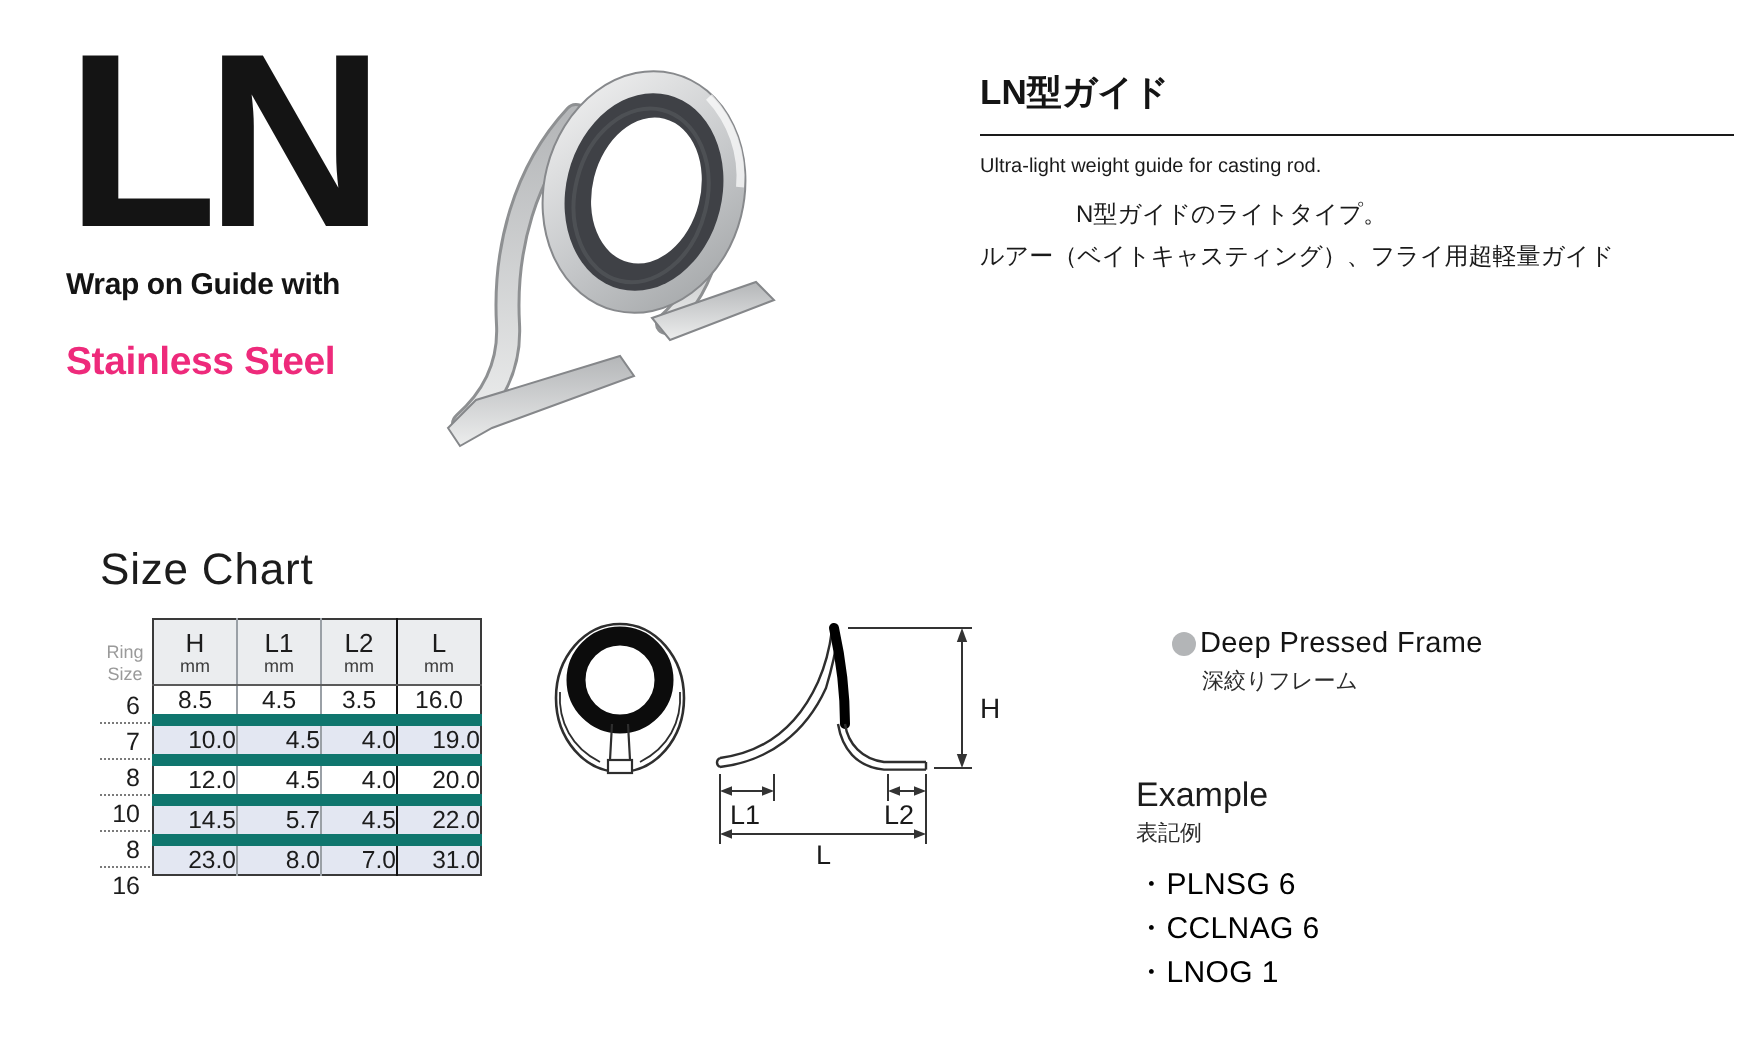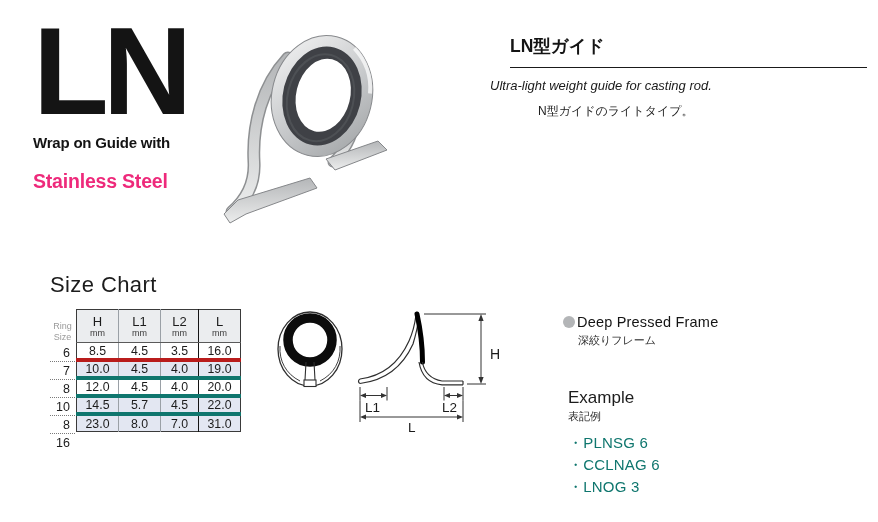--- a/index.html
+++ b/index.html
@@ -16,22 +16,22 @@
                 line-height:0.93; color:#141414; }
   .hero-sub1 { font-size:15px; font-weight:700; color:#141414; margin-top:5px; letter-spacing:-0.2px; }
   .hero-sub2 { font-size:19.5px; font-weight:700; margin-top:19px; letter-spacing:-0.2px; }
 
   
   .photo { left:222px; top:20px; width:180px; height:205px; }
 
   
   .info { left:490px; top:34px; width:377px; }
   .info-title { font-size:17.5px; font-weight:700; color:#141414;
-                padding-bottom:9px; border-bottom:1.5px solid #1a1a1a;margin-left:20px; }
-  .info-en  { margin-top:10px; font-size:13px; color:#1a1a1a;font-style:italic; }
+                padding-bottom:9px; border-bottom:1.5px solid #1a1a1a; }
+  .info-en  { margin-top:10px; font-size:10px; color:#1a1a1a; }
   .info-ja1 { margin-top:10px; font-size:12px; color:#1a1a1a;margin-left:48px; }
   .info-ja2 { margin-top:4px;  font-size:12px; color:#1a1a1a; }
 
   
   .size-chart { left:50px; top:272px; }
   .sc-title { font-size:22px; color:#1c1c1c; letter-spacing:0.4px; }
   .sc-wrap { margin-top:11px; display:flex; align-items:flex-start; }
   .ring-col { width:25px; margin-right:1px; }
   .ring-head { height:35px; display:flex; flex-direction:column; justify-content:flex-end;
                align-items:center; padding-bottom:2px; color:#9a9a9a; font-size:9px; line-height:1.15; }
@@ -41,41 +41,41 @@
   table.chart { border-collapse:collapse; table-layout:fixed; border:1.6px solid #3a3a3a; }
   table.chart th, table.chart td { text-align:center; padding:0; }
   table.chart th { width:42px; height:33px; background:#ebedef; font-weight:400;
                    border-bottom:1px solid #5a5a5a; vertical-align:middle; }
   table.chart th.w39 { width:38px; }
   table.chart th + th, table.chart td + td { border-left:1px solid #9aa0a6; }
   table.chart th.lcol, table.chart td.lcol { border-left:1.6px solid #141414; }
   .cn { display:block; font-size:13px; color:#1c1c1c; line-height:13px; }
   .cu { display:block; font-size:9px; color:#3c3c3c; line-height:10px; }
   table.chart td { height:17.5px; font-size:12.3px; color:#1c1c1c; background:#fff; }
-  table.chart tbody tr + tr td { border-top:4px solid #0f766e; }
+  table.chart tbody tr + tr td { border-top:6px solid #0f766e;text-align:right; }
   table.chart tr.first td { border-bottom:4px solid #b91c1c; }
   table.chart tr.alt td { background:#e3e7f2; }
 
   
   .diagrams { left:270px; top:300px; width:260px; height:150px; }
   .diagrams text, .dim-text { font-family:"Liberation Sans", sans-serif; fill:#1a1a1a; }
 
   
-  .features { left:563px; top:314px; width:280px; }
+  .features { left:586px; top:314px; width:280px; }
   .feat-row { display:flex; align-items:center; }
   .bullet-circle { width:12px; height:12px; border-radius:50%; background:#b3b5b7;
                    display:inline-block; margin-right:2px; flex:0 0 auto; }
   .feat-label { font-size:14.5px; color:#141414; letter-spacing:0.2px; }
   .feat-ja { margin-top:3px; margin-left:15px; font-size:11px; color:#2c2c2c; }
 
   .example { left:568px; top:388px; width:200px; }
   .ex-title { font-size:17px; color:#1c1c1c; }
   .ex-ja { font-size:11px; color:#2c2c2c; margin-top:1px; }
   .ex-list { margin-top:8px; }
-  .ex-item { font-size:15px; color:#0f766e; line-height:22px; letter-spacing:0.2px; }
+  .ex-item { font-size:15px; color:#000000; line-height:22px; letter-spacing:0.2px; }
 </style>
 </head>
 <body>
 
 <div id="canvas">
 
   <div class="abs hero">
     <span class="hero-model">LN</span>
     <div class="hero-sub1">Wrap on Guide with</div>
     <div class="hero-sub2" id="hero-sub2" style="color: rgb(238, 42, 123);">Stainless Steel</div>
@@ -107,20 +107,21 @@
       <ellipse cx="101" cy="75" rx="27" ry="37" fill="#ffffff"></ellipse>
       <ellipse cx="99" cy="78" rx="33" ry="44" fill="none" stroke="#5a5c60" stroke-width="2" opacity="0.55"></ellipse>
       <path d="M 120,22 A 58 58 0 0 1 146,62" stroke="#ffffff" stroke-width="4" fill="none" opacity="0.7"></path>
     </g>
   </svg>
 
   <div class="abs info">
     <div class="info-title">LN型ガイド</div>
     <div class="info-en">Ultra-light weight guide for casting rod.</div>
     <div class="info-ja1">N型ガイドのライトタイプ。</div>
+    <div class="info-ja2">ルアー（ベイトキャスティング）、フライ用超軽量ガイド</div>
   </div>
 
   <div class="abs size-chart">
     <div class="sc-title">Size Chart</div>
     <div class="sc-wrap">
       <div class="ring-col">
         <div class="ring-head">
           <span>Ring</span>
           <span>Size</span>
         </div>
@@ -238,17 +239,17 @@
     </div>
     <div class="feat-ja">深絞りフレーム</div>
   </div>
 
   <div class="abs example">
     <div class="ex-title">Example</div>
     <div class="ex-ja">表記例</div>
     <div class="ex-list">
       <div class="ex-item"><span>・</span><span>PLNSG 6</span></div>
       <div class="ex-item"><span>・</span><span>CCLNAG 6</span></div>
-      <div class="ex-item"><span>・</span><span>LNOG 3</span></div>
+      <div class="ex-item"><span>・</span><span>LNOG 1</span></div>
     </div>
   </div>
 
 </div>
 
 </body></html>

